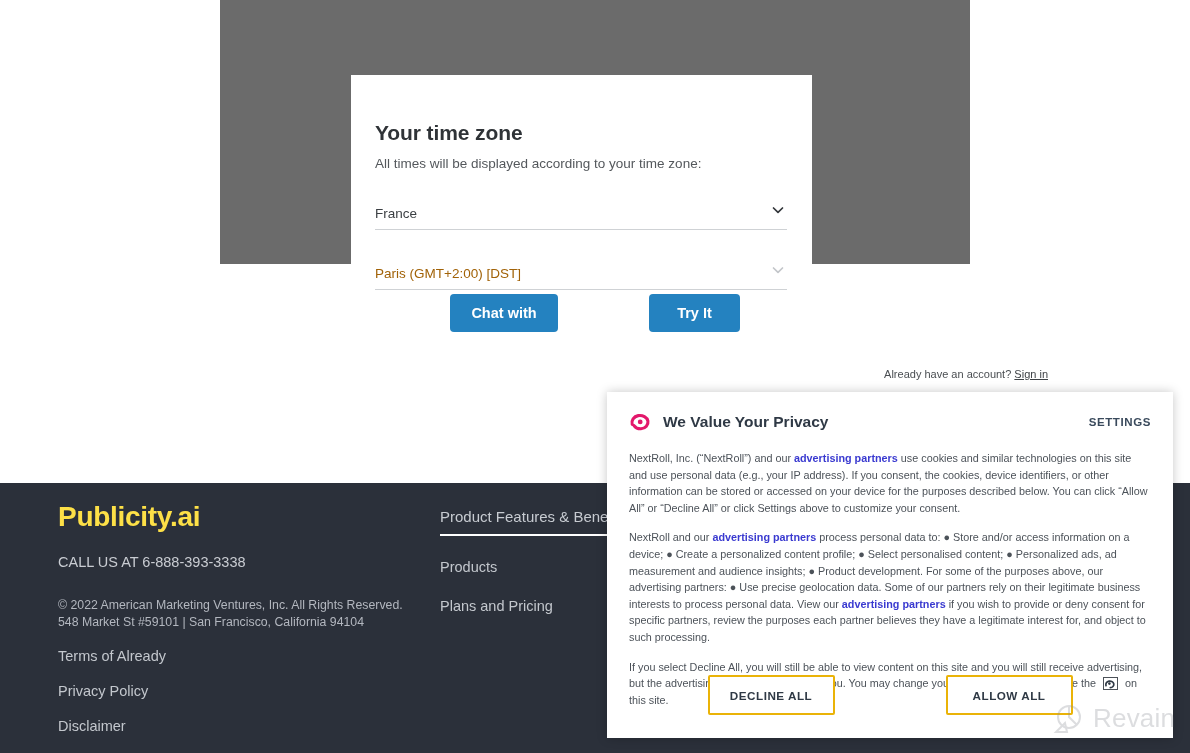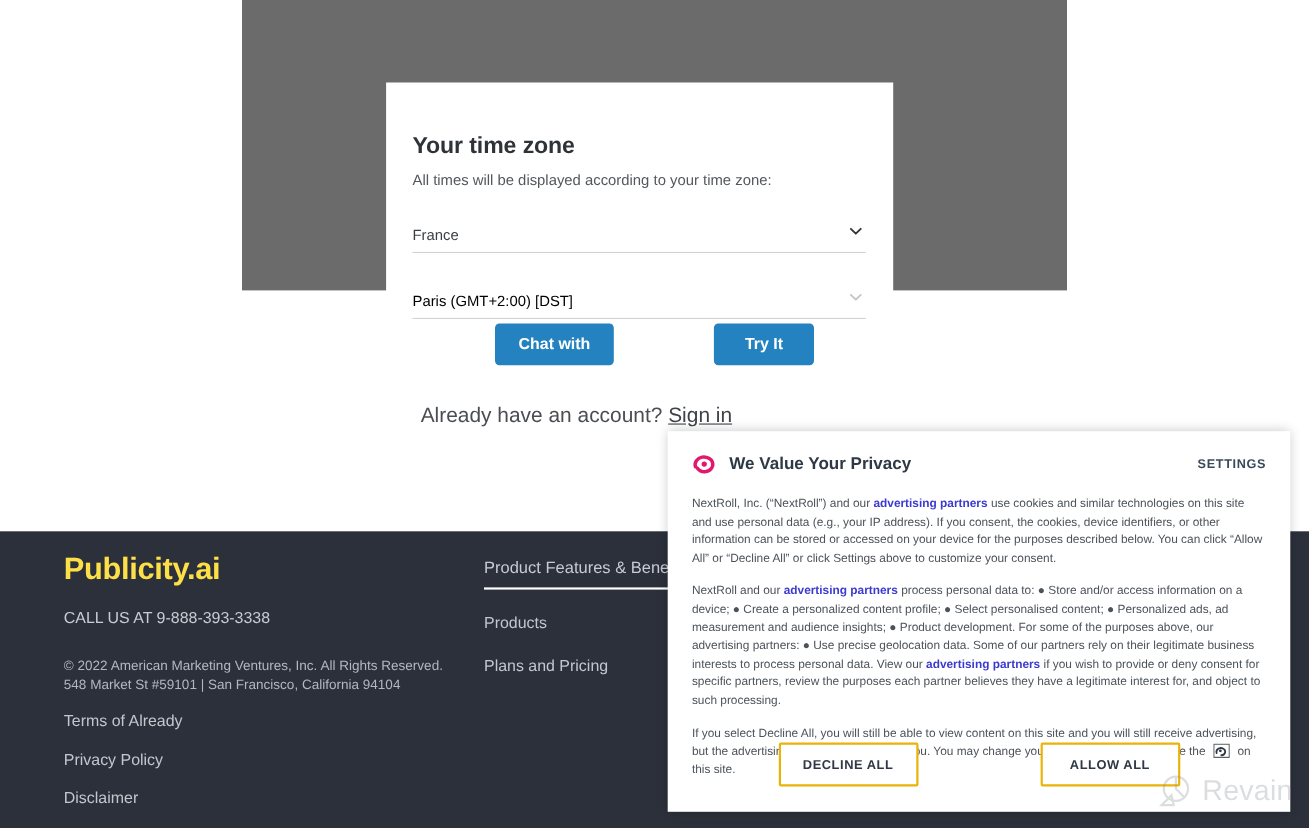--- a/index.html
+++ b/index.html
@@ -63,21 +63,21 @@
     margin-bottom: 27px;
     display: flex;
     align-items: center;
   }
 
   .tz-select .val {
     font-size: 13.5px;
     color: #3b3f43;
   }
 
-  .tz-select.disabled .val { color: #000000; }
+  .tz-select.disabled .val { color: #a16207; }
 
   .chev {
     position: absolute;
     right: 2px;
     top: 6px;
     width: 14px;
     height: 14px;
   }
   .chev svg { display:block; }
 
@@ -107,22 +107,22 @@
   }
 
   #btn-chat { left: 450px; width: 108px; }
   #btn-try  { left: 649px; width: 91px; }
 
   .signin-row {
     position: absolute;
     left: 0;
     top: 368px;
     width: 1048px;
-    text-align: center;
-    font-size: 19px;
+    text-align: right;
+    font-size: 11px;
     color: #4a4e52;
   }
   .signin-row a {
     color: #3f4347;
     text-decoration: underline;
   }
 
   
   .footer {
     position: absolute;
@@ -335,21 +335,21 @@
     <button id="btn-try" class="btn-primary">Try It free</button>
   </div>
 
   <div class="signin-row">
     <span>Already have an account?</span>
     <a href="#">Sign in</a>
   </div>
 
   <div class="footer">
     <div class="footer-brand">Publicity.ai</div>
-    <div class="footer-phone">CALL US AT 9-888-393-3338</div>
+    <div class="footer-phone">CALL US AT 6-888-393-3338</div>
     <div class="footer-legal">
       <div>© 2022 American Marketing Ventures, Inc. All Rights Reserved.</div>
       <div>548 Market St #59101 | San Francisco, California 94104</div>
     </div>
     <div class="footer-links">
       <a href="#">Terms of Already</a>
       <a href="#">Privacy Policy</a>
       <a href="#">Disclaimer</a>
     </div>
 

